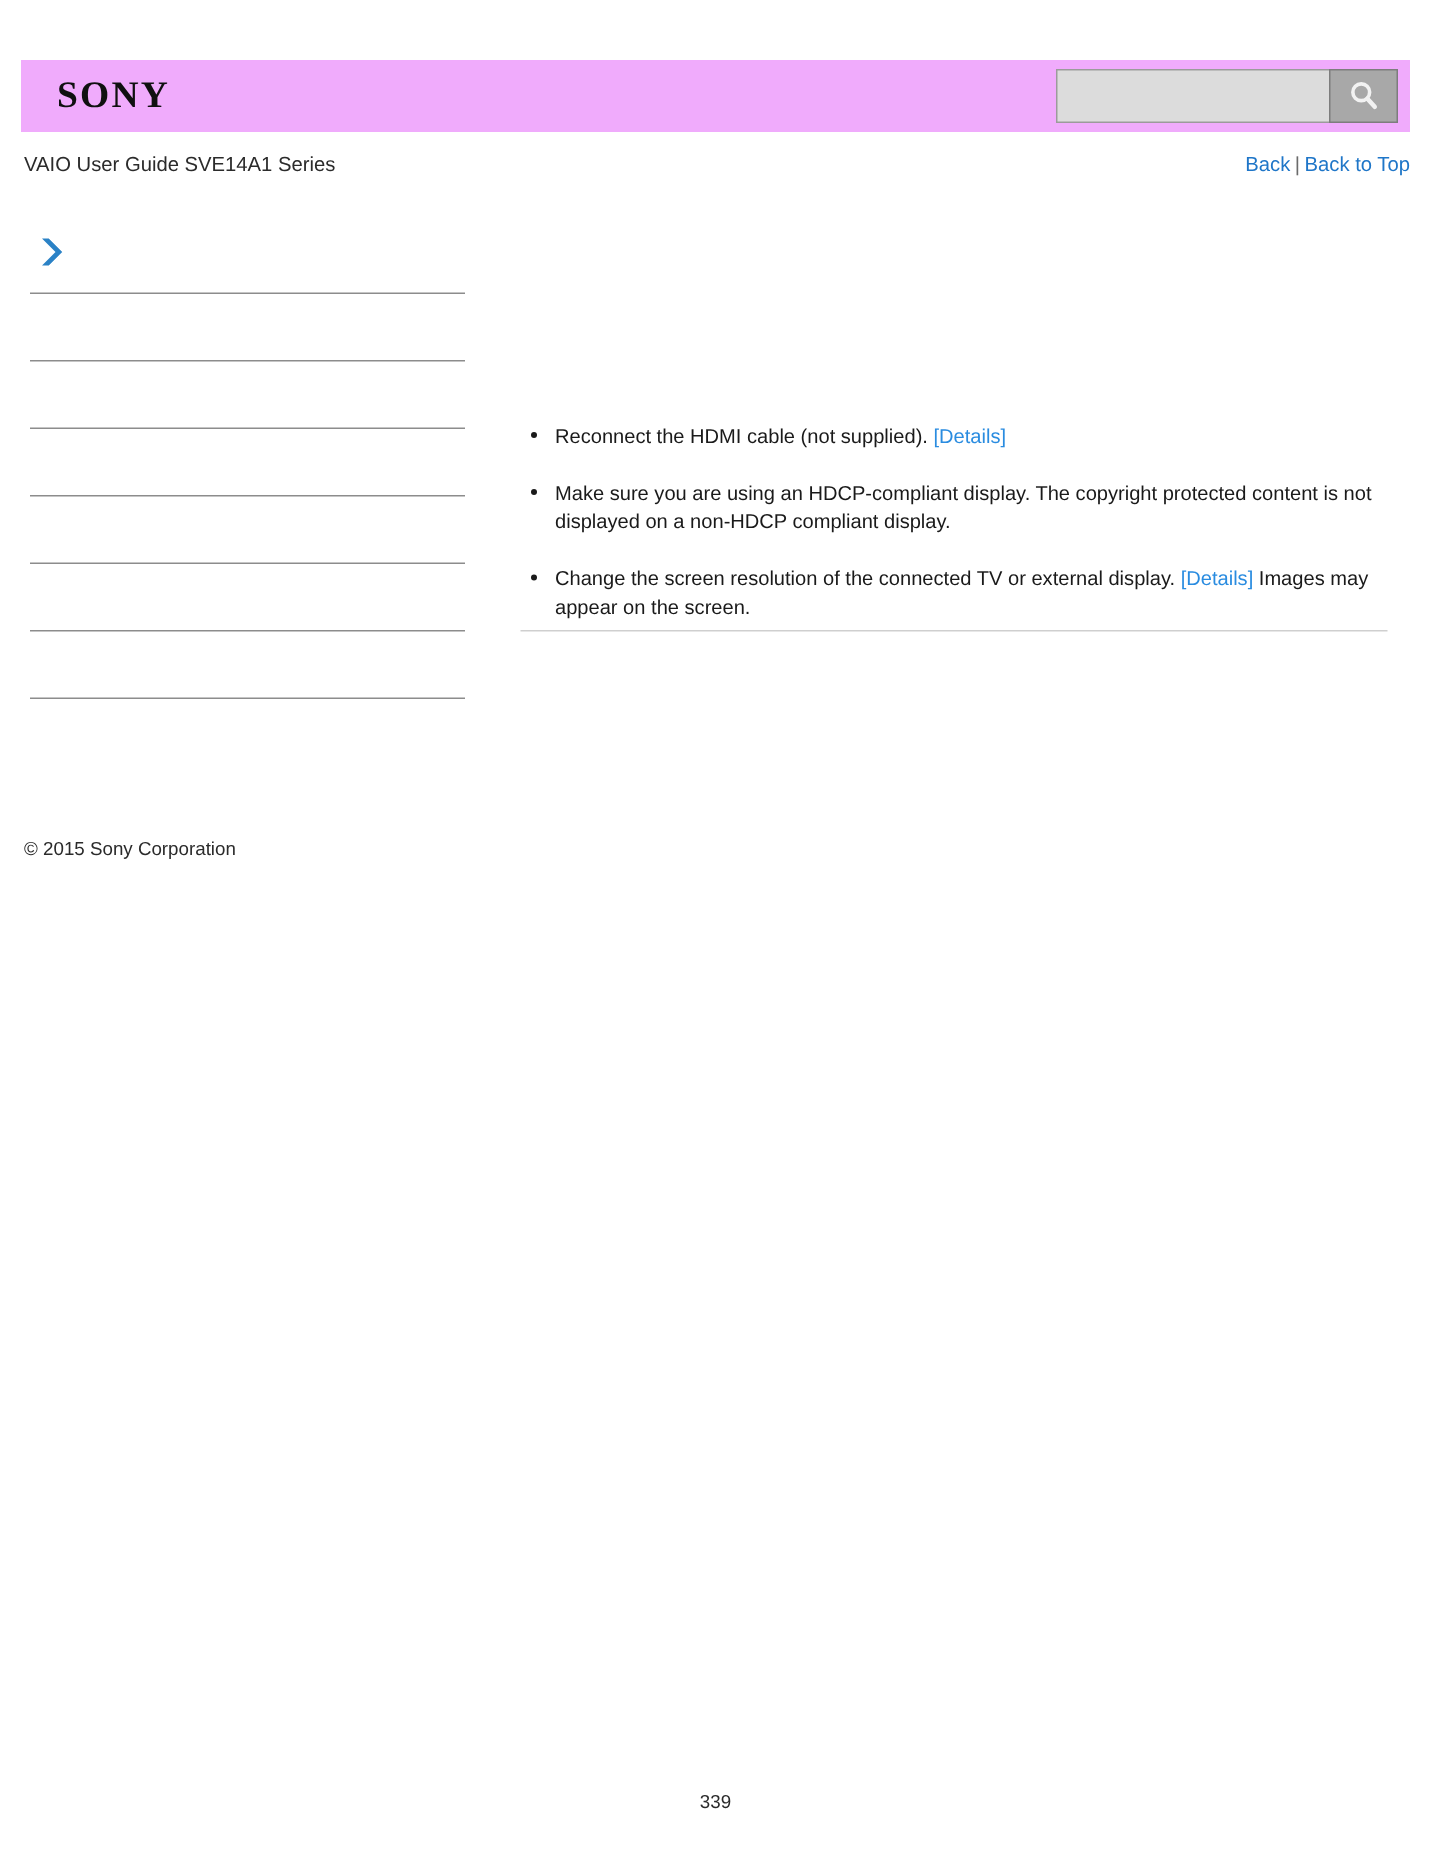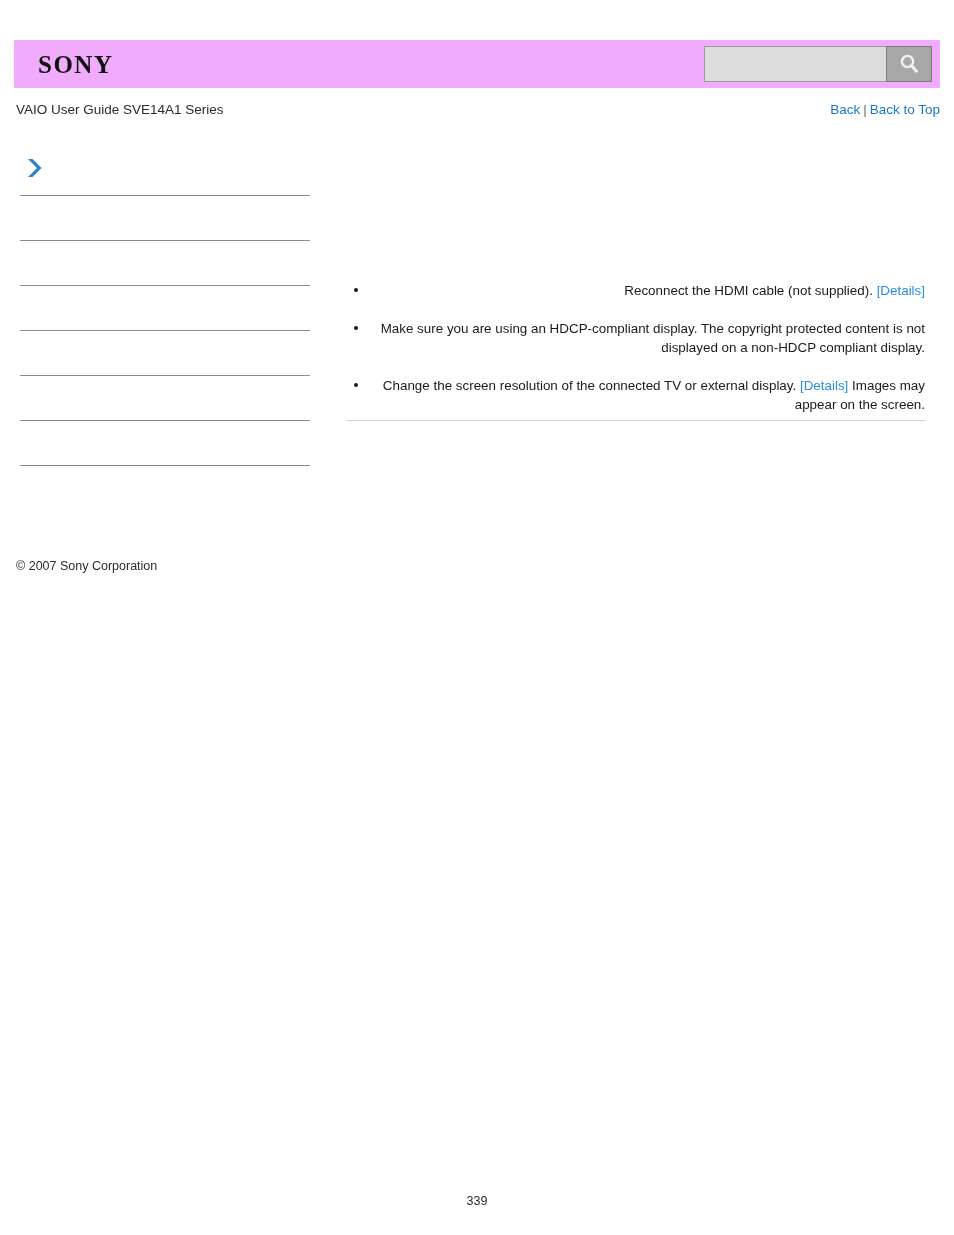--- a/index.html
+++ b/index.html
@@ -165,21 +165,20 @@
     color: #1a1a1a;
   }
   .bullets {
     list-style: none;
     margin: 0;
     padding: 0;
     position: absolute;
     top: 126px;
     left: 0;
     width: 578px;
-    text-align: right;
   }
   .bullets li {
     position: relative;
     padding-left: 23px;
     margin-bottom: 18px;
     font-size: 13.4px;
     line-height: 19.5px;
     color: #1a1a1a;
   }
   .bullets li:last-child { margin-bottom: 0; }
@@ -254,21 +253,21 @@
     <li><span></span></li>
     <li><span></span></li>
     <li><span></span></li>
     <li><span></span></li>
     <li><span></span></li>
     <li><span></span></li>
     <li><span></span></li>
   </ul>
 </div>
 
-<div class="copyright">© 2007 Sony Corporation</div>
+<div class="copyright">© 2015 Sony Corporation</div>
 
 <div class="main">
   <h2 class="main-title"></h2>
 
   <ul class="bullets">
     <li>
       <span class="dot"></span><span>Reconnect the HDMI cable (not supplied). </span><a href="#">[Details]</a><span></span>
     </li>
     <li>
       <span class="dot"></span><span>Make sure you are using an HDCP-compliant display. The copyright protected content is not displayed on a non-HDCP compliant display.</span><a href="#"></a><span></span>

